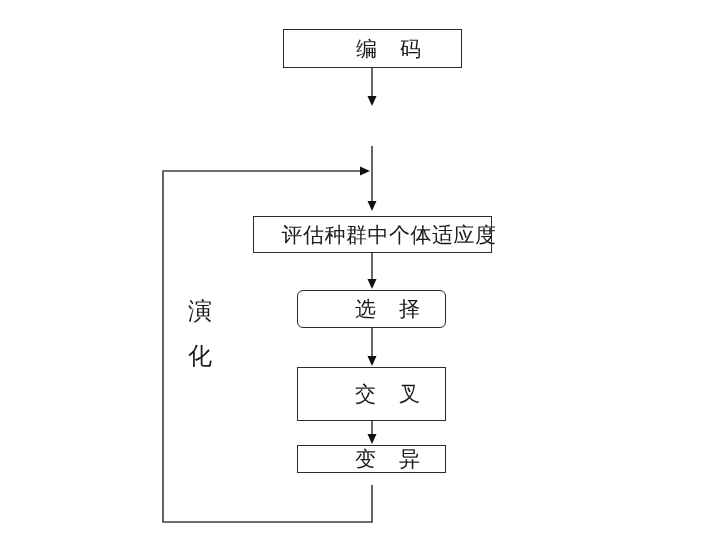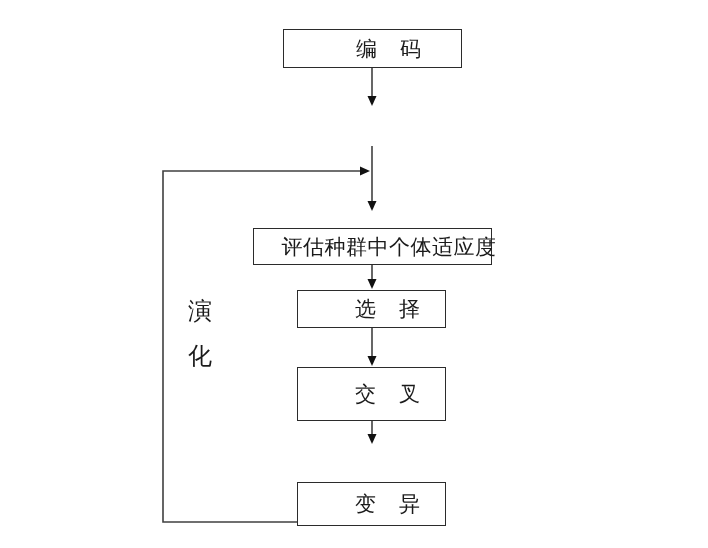--- a/index.html
+++ b/index.html
@@ -31,24 +31,24 @@
     align-items: center;
     justify-content: center;
     font-size: 21px;
     color: #1a1a1a;
     letter-spacing: 1px;
     white-space: nowrap;
     padding-left: 33px;
   }
   .box-encode   { left: 283px; top:  29px; width: 179px; height: 39px; }
   .box-init     { left: 283px; top: 107px; width: 179px; height: 39px; }
-  .box-evaluate { left: 253px; top: 228px; width: 239px; height: 37px; letter-spacing: 0.5px; }
-  .box-select   { left: 297px; top: 290px; width: 149px; height: 38px; }
+  .box-evaluate { left: 253px; top: 216px; width: 239px; height: 37px; letter-spacing: 0.5px; }
+  .box-select   { left: 297px; top: 290px; width: 149px; height: 38px; border-radius: 6px; }
   .box-cross    { left: 297px; top: 367px; width: 149px; height: 54px; }
-  .box-mutate   { left: 297px; top: 445px; width: 149px; height: 44px; margin-top: 37px; }
+  .box-mutate   { left: 297px; top: 445px; width: 149px; height: 28px; }
   .loop-label {
     position: absolute;
     left: 170px;
     top: 288px;
     width: 60px;
     display: flex;
     flex-direction: column;
     align-items: center;
     font-size: 24px;
     color: #1a1a1a;

